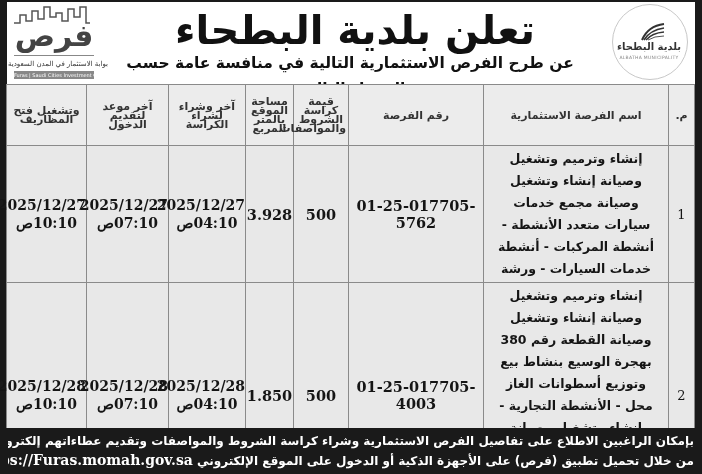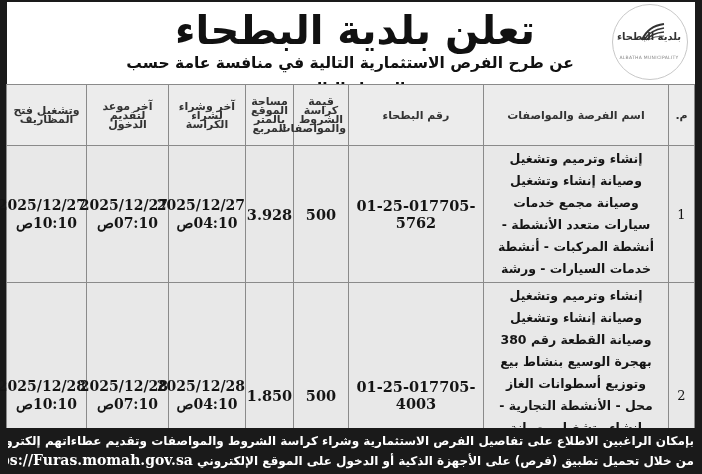--- a/index.html
+++ b/index.html
@@ -44,21 +44,21 @@
   }
 
   
   .albatha-logo { position: absolute; left: 612px; top: 4px; width: 76px; height: 76px; }
   .albatha-logo .circle {
     position: absolute; left: 0; top: 0; width: 76px; height: 76px;
     border: 1px solid #c8c8c8; border-radius: 50%;
   }
   .albatha-logo .wings { position: absolute; left: 28px; top: 18px; width: 26px; height: 20px; }
   .albatha-logo .name-ar {
-    position: absolute; left: 4px; top: 26px; width: 66px; height: 14px;
+    position: absolute; left: 4px; top: 36px; width: 66px; height: 14px;
     font-weight: bold; font-size: 10px; line-height: 14px; text-align: center; color: #333;
   }
   .albatha-logo .name-en {
     position: absolute; left: 4px; top: 50px; width: 66px; height: 8px;
     font-size: 4.5px; line-height: 8px; text-align: center; color: #888; direction: ltr; letter-spacing: 0.3px;
   }
 
   
   .table-wrap { position: absolute; left: 7px; top: 84px; width: 688px; height: 344px; }
   table { border-collapse: collapse; width: 688px; table-layout: fixed; background: #e8e8e8; }
@@ -89,20 +89,29 @@
   }
   .footer .url { font-family: "DejaVu Serif", serif; font-weight: bold; font-size: 14px; direction: ltr; unicode-bidi: embed; }
 </style>
 </head>
 <body>
 
 <div class="frame"></div>
 
 <div class="header">
 
+  <div class="furas-logo">
+    <svg class="skyline" viewBox="0 0 76 20" width="76" height="20">
+      <polyline points="0,18 6,18 6,10 12,10 12,16 18,16 18,6 24,6 24,14 30,14 30,2 36,2 36,12 42,12 42,8 48,8 48,16 54,16 54,4 60,4 60,12 66,12 66,2 72,2 72,18 76,18" fill="none" stroke="#555" stroke-width="1.5"></polyline>
+    </svg>
+    <div class="wordmark">فرص</div>
+    <div class="rule"></div>
+    <div class="tagline">بوابة الاستثمار في المدن السعودية</div>
+    <div class="tagline-en">Furas | Saudi Cities Investment Gate</div>
+  </div>
 
   <div class="title">تعلن بلدية البطحاء</div>
   <div class="subtitle">عن طرح الفرص الاستثمارية التالية في منافسة عامة حسب الجدول التالي:</div>
 
   <div class="albatha-logo">
     <div class="circle"></div>
     <svg class="wings" viewBox="0 0 26 20" width="26" height="20">
       <path d="M2,18 Q8,4 24,2" fill="none" stroke="#333" stroke-width="2"></path>
       <path d="M4,18 Q10,8 24,6" fill="none" stroke="#333" stroke-width="1.6"></path>
       <path d="M6,18 Q12,11 24,10" fill="none" stroke="#333" stroke-width="1.3"></path>
@@ -121,22 +130,22 @@
       <col style="width:135px">
       <col style="width:55px">
       <col style="width:48px">
       <col style="width:77px">
       <col style="width:82px">
       <col style="width:80px">
     </colgroup>
     <thead>
       <tr>
         <th>م.</th>
-        <th>اسم الفرصة والمواصفات</th>
-        <th>رقم البطحاء</th>
+        <th>اسم الفرصة الاستثمارية</th>
+        <th>رقم الفرصة</th>
         <th>قيمة كراسة الشروط والمواصفات</th>
         <th>مساحة الموقع بالمتر المربع</th>
         <th>آخر وشراء لشراء الكراسة</th>
         <th>آخر موعد لتقديم الدخول</th>
         <th>وتشغيل فتح المظاريف</th>
       </tr>
     </thead>
     <tbody>
       <tr class="row1">
         <td class="num">1</td>

